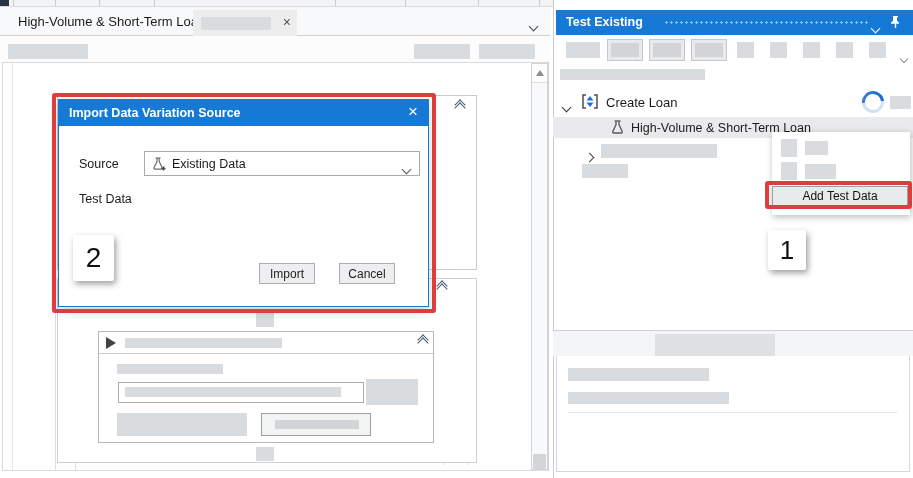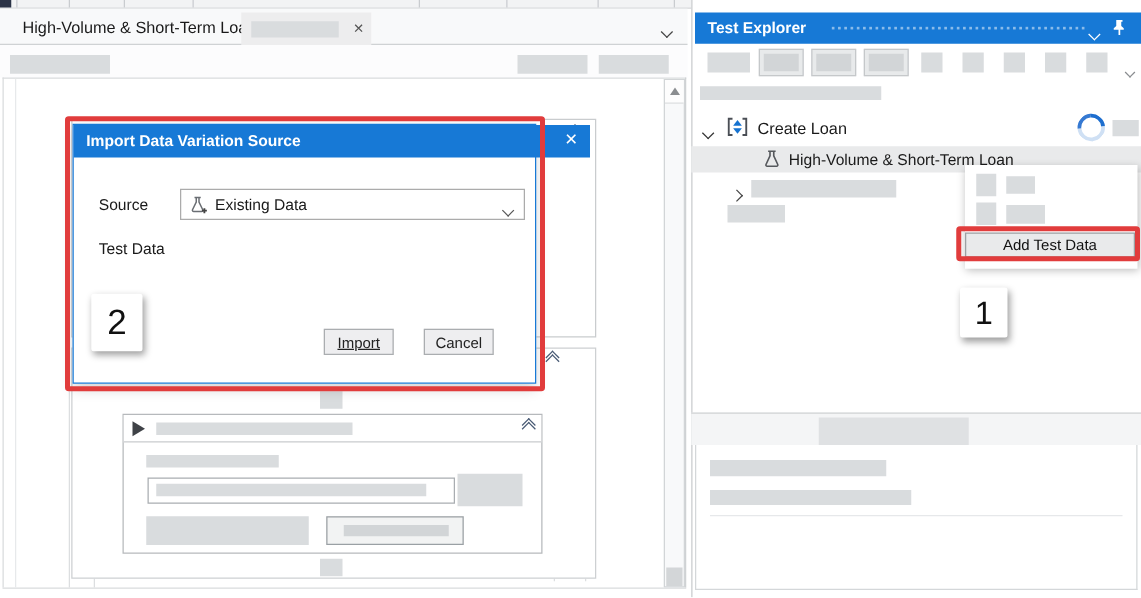--- a/index.html
+++ b/index.html
@@ -109,49 +109,49 @@
 
   <div class="abs" style="left:531px;top:63px;width:17px;height:407px;background:#f8f9fa;border:1px solid #d2d5d7;box-sizing:border-box;">
     <div class="abs" style="left:0;top:0;width:15px;height:18px;background:#fdfdfd;border-bottom:1px solid #dcdee0;display:flex;align-items:center;justify-content:center;">
       <span class="tri-up"></span>
     </div>
     <div class="abs" style="left:1px;top:390px;width:13px;height:15px;background:#d3d6d8;"></div>
   </div>
 
   <div class="abs" style="left:58px;top:99px;width:371px;height:208px;background:#fff;border:1px solid #1779D6;
               box-shadow:0 4px 10px rgba(0,0,0,.18);box-sizing:border-box;z-index:20;">
-    <div class="abs" style="left:0;top:0;width:369px;height:26px;background:#1779D6;padding-left:44px;">
+    <div class="abs" style="left:0;top:0;width:369px;height:26px;background:#1779D6;">
       <span class="txt" style="left:10px;top:6px;color:#fff;font-size:12.5px;font-weight:bold;">Import Data Variation Source</span>
       <span class="txt" style="right:10px;top:2px;color:#fff;font-size:17px;">×</span>
     </div>
 
     <span class="txt" style="left:20px;top:57px;font-size:12.5px;">Source</span>
     <div class="combo" style="left:85px;top:51px;width:276px;height:25px;">
       <svg width="16" height="16" viewBox="0 0 16 16" style="position:absolute;left:6px;top:4px;">
         <path d="M6 2 v3.6 L3 11.8 a1 1 0 0 0 .9 1.4 h6.4 a1 1 0 0 0 .9 -1.4 L8.2 5.6 V2" fill="none" stroke="#6a6e73" stroke-width="1.2"></path>
         <path d="M4.6 2 h5" stroke="#6a6e73" stroke-width="1.2"></path>
         <path d="M10.5 12.5 h4 M12.5 10.5 v4" stroke="#444" stroke-width="1.5"></path>
       </svg>
       <span class="txt" style="left:27px;top:5px;font-size:12.5px;">Existing Data</span>
       <span class="abs" style="right:9px;top:7px;color:#555;"><span class="chev down"></span></span>
     </div>
 
     <span class="txt" style="left:20px;top:92px;font-size:12.5px;">Test Data</span>
 
-    <div class="btn" style="left:200px;top:163px;width:56px;height:21px;text-decoration:underline;">Import</div>
+    <div class="btn" style="left:200px;top:163px;width:56px;height:21px;">Import</div>
     <div class="btn" style="left:280px;top:163px;width:56px;height:21px;">Cancel</div>
   </div>
 
   <div class="redbox" style="left:52px;top:93px;width:384px;height:220px;"></div>
   <div class="badge" style="left:73px;top:235px;width:41px;height:46px;">2</div>
 
   <div class="abs" style="left:553px;top:0;width:360px;height:478px;background:#fff;border-left:1px solid #c9ccce;box-sizing:border-box;"></div>
 
   <div class="abs" style="left:556px;top:10px;width:357px;height:25px;background:#1779D6;">
-    <span class="txt" style="left:10px;top:5px;color:#fff;font-size:12.5px;font-weight:bold;">Test Explorer</span>
+    <span class="txt" style="left:10px;top:5px;color:#fff;font-size:12.5px;font-weight:bold;">Test Existing</span>
     <div class="abs" style="left:108px;top:10px;width:205px;height:6px;
                 background-image:radial-gradient(circle,rgba(255,255,255,.5) 1px,transparent 1.3px);
                 background-size:5px 5px;"></div>
     <span class="abs" style="right:34px;top:8px;color:#fff;"><span class="chev down"></span></span>
     <svg width="11" height="14" viewBox="0 0 11 14" style="position:absolute;right:12px;top:5px;">
       <path d="M3 1 h5 v1.3 h-1 v3.5 l2 1.8 v1.2 H6.2 V13 H4.8 V8.8 H1 V7.6 l2-1.8 V2.3 H3 z" fill="#ffffff"></path>
     </svg>
   </div>
 
   <div class="blk" style="left:566px;top:42px;width:34px;height:16px;"></div>

